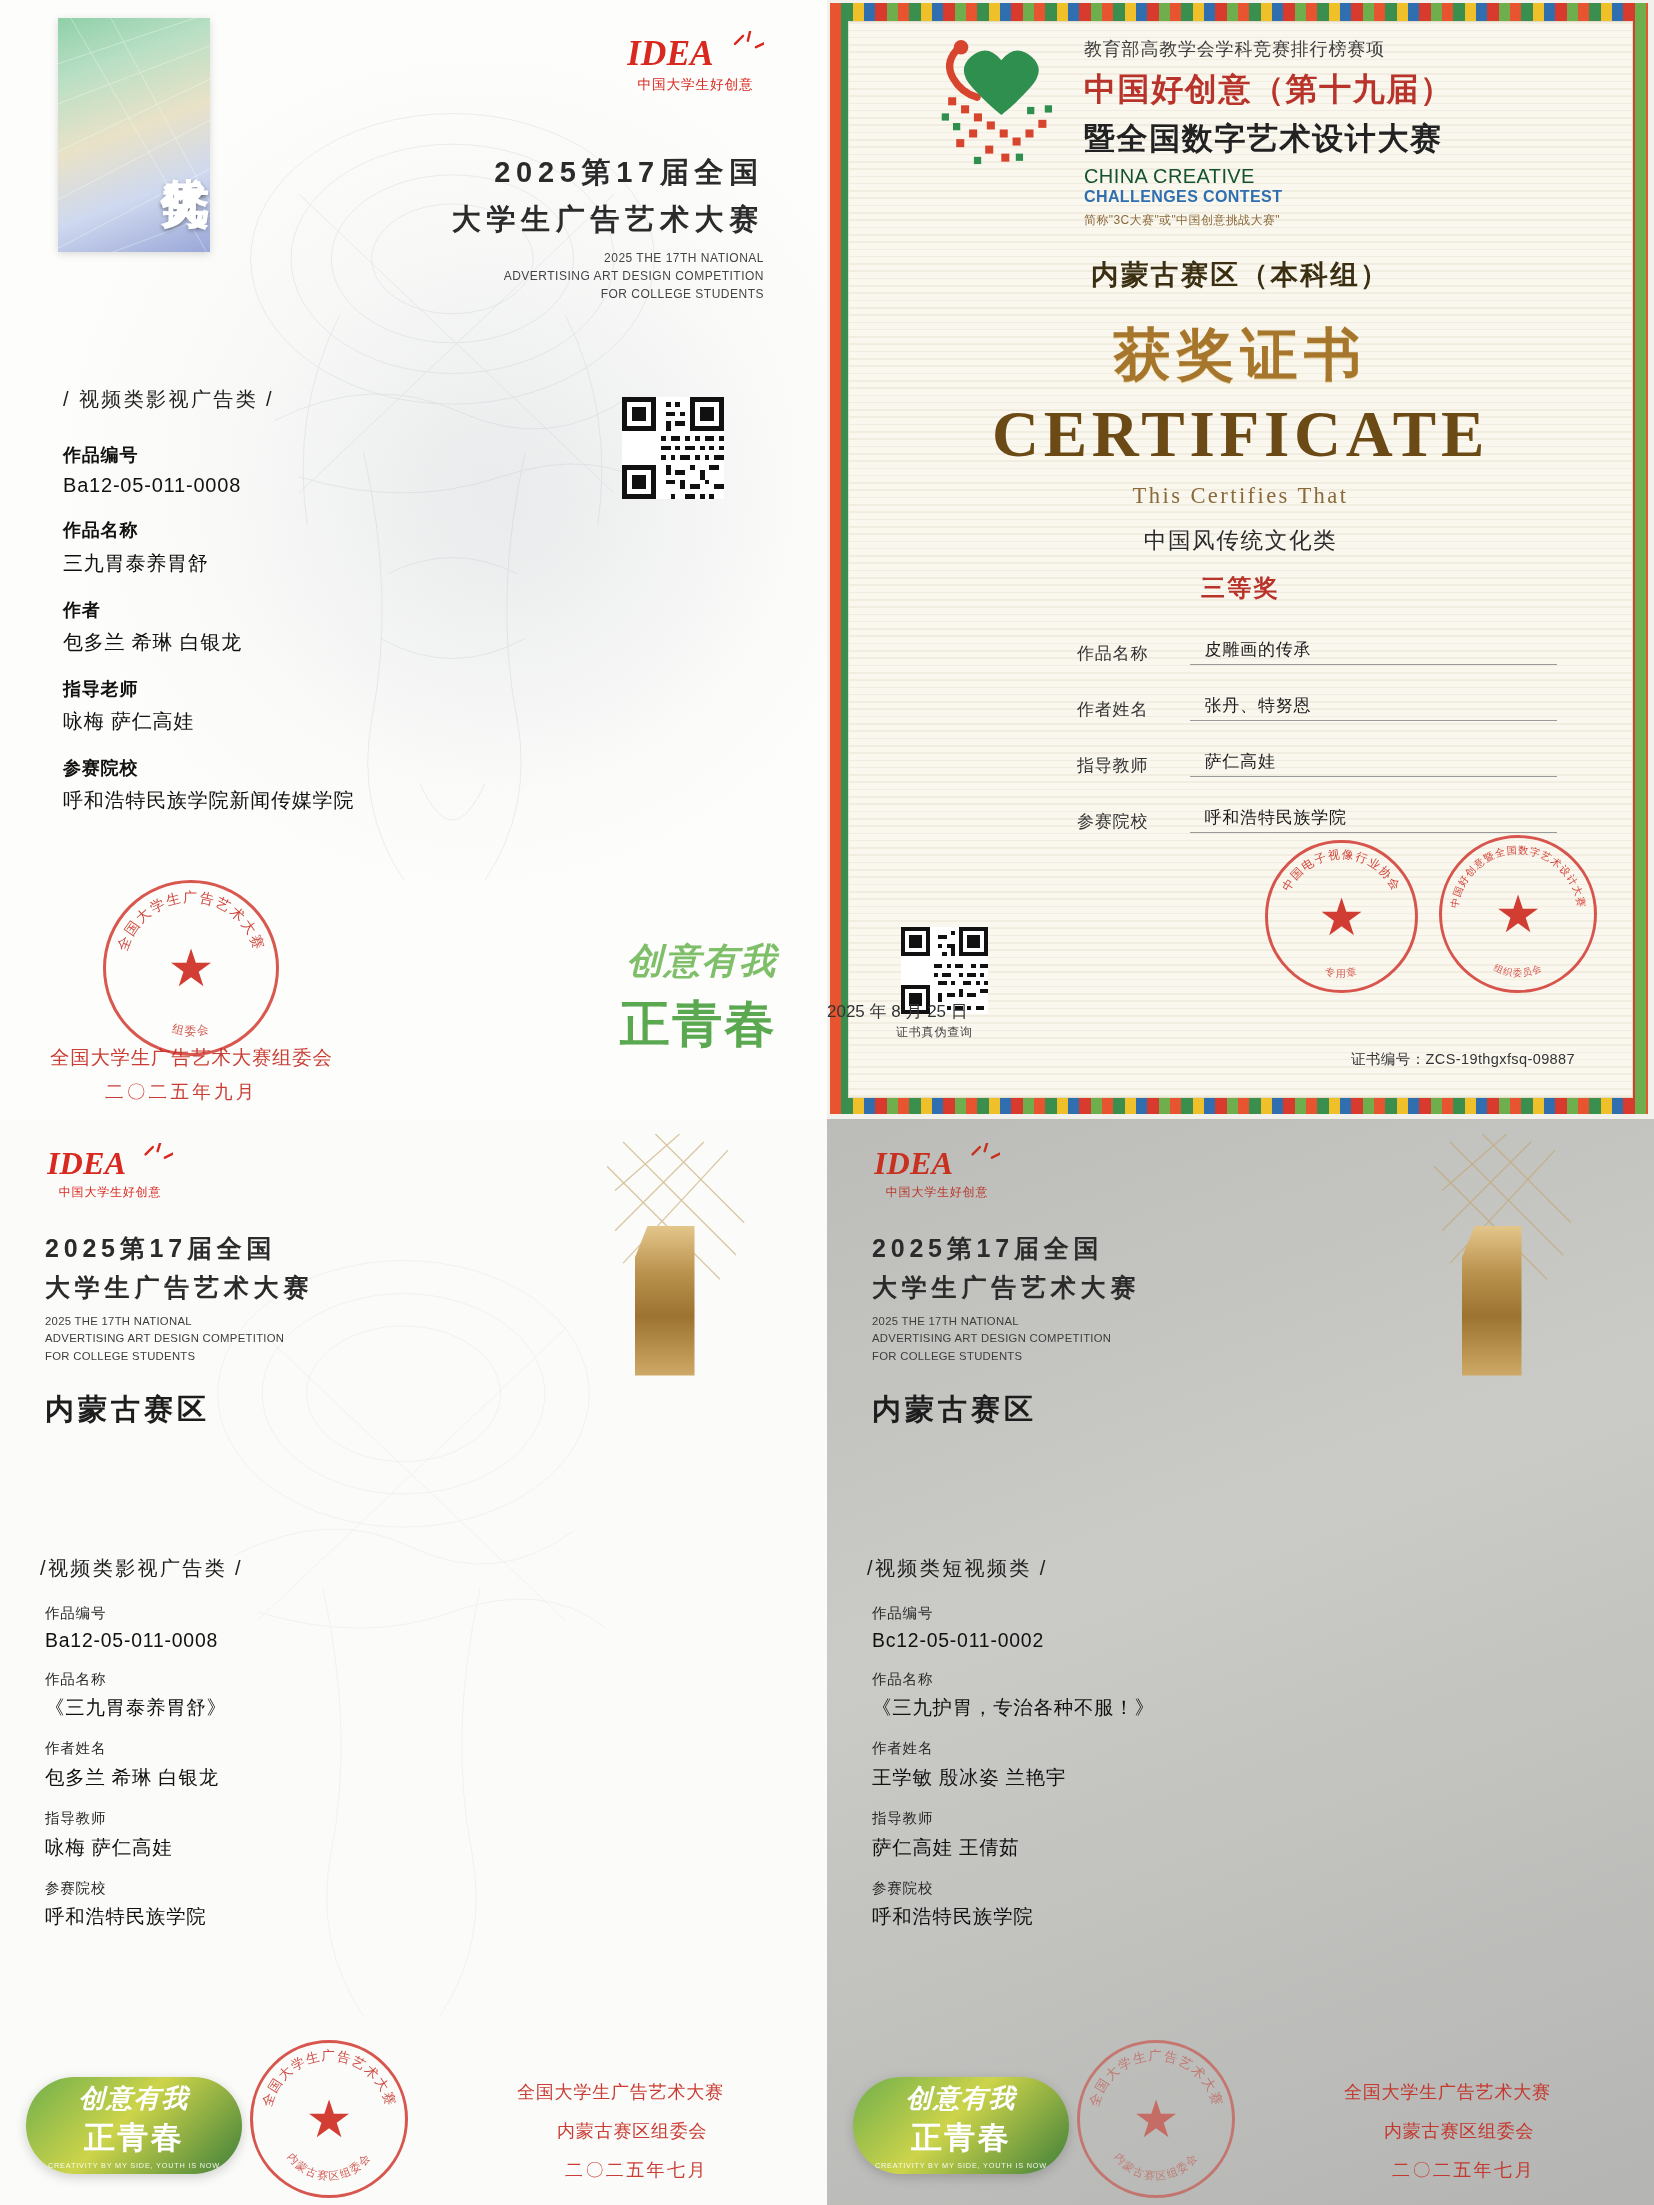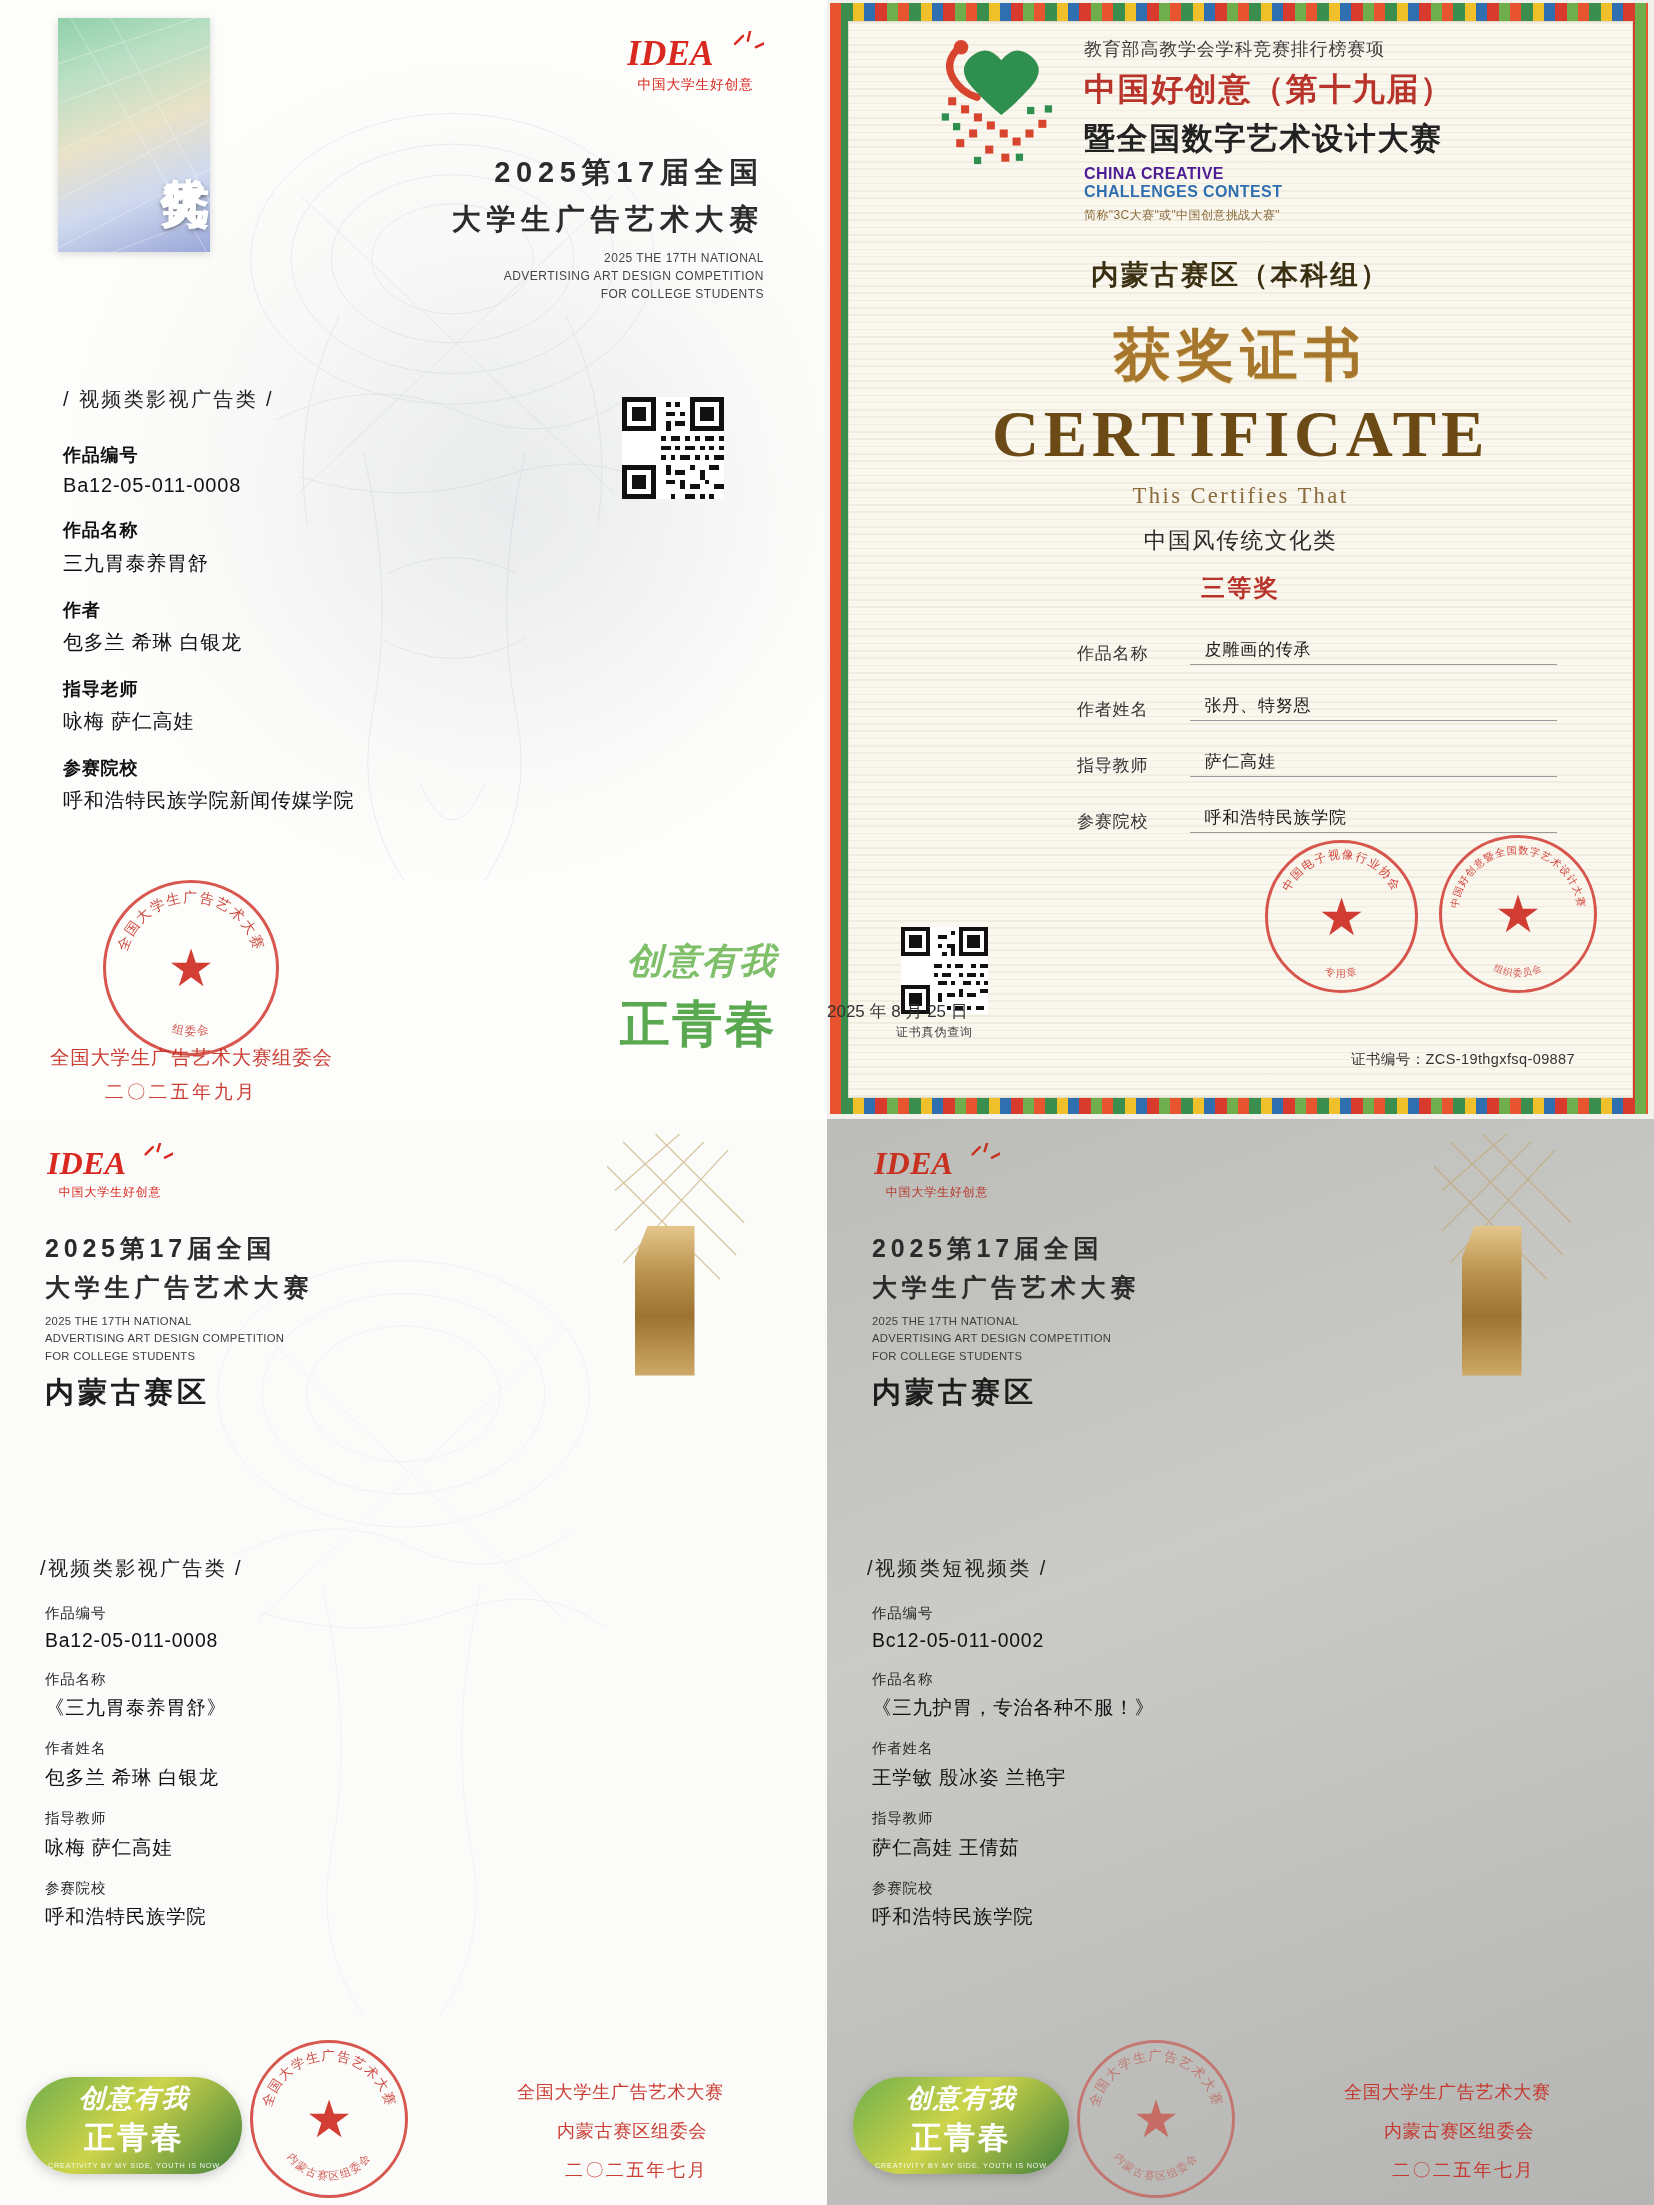--- a/index.html
+++ b/index.html
@@ -124,21 +124,21 @@
   #cert2 .hd { position: absolute; left: 257px; top: 37px; }
   #cert2 .hd .l0 { font-size: 18px; color:#3f3f3f; letter-spacing: 0.8px; }
   #cert2 .hd .l1 {
     font-size: 32px; color:#b8332a; font-weight: 700; letter-spacing: 1.6px; margin-top: 6.5px;
     font-family: "Liberation Serif", serif;
   }
   #cert2 .hd .l2 {
     font-size: 31px; color:#222; font-weight: 700; letter-spacing: 1.6px; margin-top: 6.5px;
     font-family: "Liberation Serif", serif;
   }
-  #cert2 .hd .l3 { font-size: 16px; color:#4c1d95; font-weight:700; letter-spacing:0.4px; margin-top:4.8px; }
+  #cert2 .hd .l3 { font-size: 20px; color:#14532d; font-weight:400; letter-spacing:0.4px; margin-top:4.8px; }
   #cert2 .hd .l4 { font-size: 16px; color:#2f6fb0; font-weight:700; letter-spacing:0.4px; }
   #cert2 .hd .l5 { font-size: 12px; color:#8a6a3a; margin-top: 6.5px; letter-spacing: 0.4px; }
 
   #cert2 .region {
     position: absolute; left: 0; right: 0; top: 257px; text-align: center;
     font-size: 27.5px; color:#3b2f12; letter-spacing: 2.4px; font-weight: 700;
   }
   #cert2 .zh-title {
     position: absolute; left: 0; right: 0; top: 317px; text-align: center;
     font-size: 57px; color:#a6762c; font-weight: 700; letter-spacing: 6.5px;
@@ -184,21 +184,21 @@
       #d9d9d6;
   }
   .bot .idea-logo { left: 47px; top: 24px; text-align: center; }
   .bot .idea-sub { font-size: 12px; margin-top: 2.4px; }
 
   .bot .title-block { position: absolute; left: 45px; top: 113px; color:#2b2b2b; }
   .bot .t-l1 { font-size: 25px; letter-spacing: 4.8px; font-weight: 700; }
   .bot .t-l2 { font-size: 25px; letter-spacing: 4.8px; font-weight: 700; margin-top: 5.7px; }
   .bot .t-en { font-size: 11.3px; letter-spacing: 0.3px; margin-top: 9px; color:#3d3d3d; line-height: 1.55; }
 
-  .bot .region3 { position: absolute; left: 45px; top: 254px; font-size: 29px; letter-spacing: 4px; color:#1d1d1d; font-weight:700;}
+  .bot .region3 { position: absolute; left: 45px; top: 271px; font-size: 29px; letter-spacing: 4px; color:#1d1d1d; font-weight:700;}
 
   .medal { position: absolute; right: 78px; top: 14.5px; width: 142px; height: 242px; }
   .medal .rank {
     position: absolute; right: 4.8px; top: 4.8px;
     writing-mode: vertical-rl; text-orientation: upright;
     font-size: 44px; font-weight: 700; letter-spacing: 3.2px;
     font-family: "Liberation Serif", serif;
     background: linear-gradient(180deg,#caa258,#a5772c 45%,#e3c88c 80%,#9a6d26);
     -webkit-background-clip: text; background-clip: text; color: transparent;
   }

